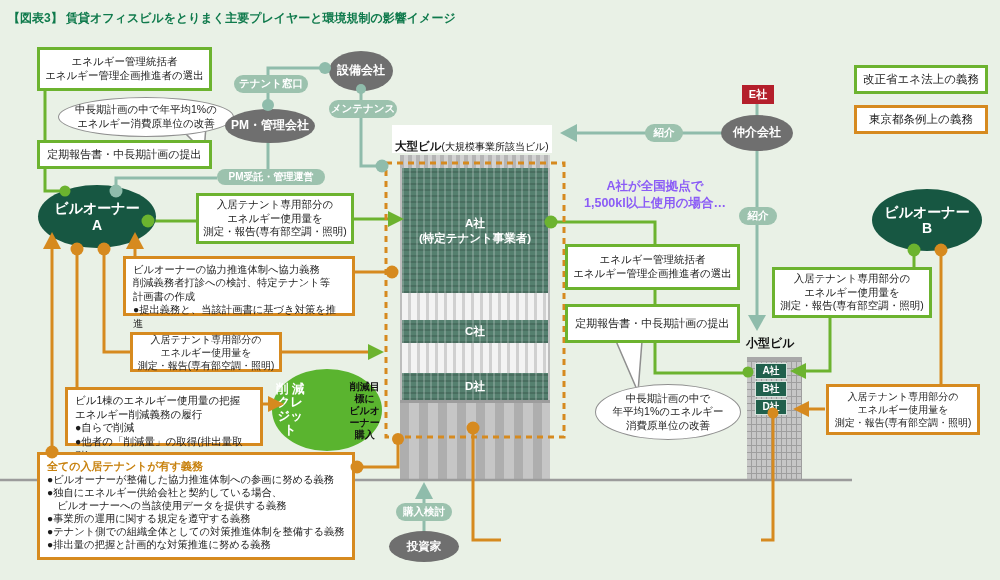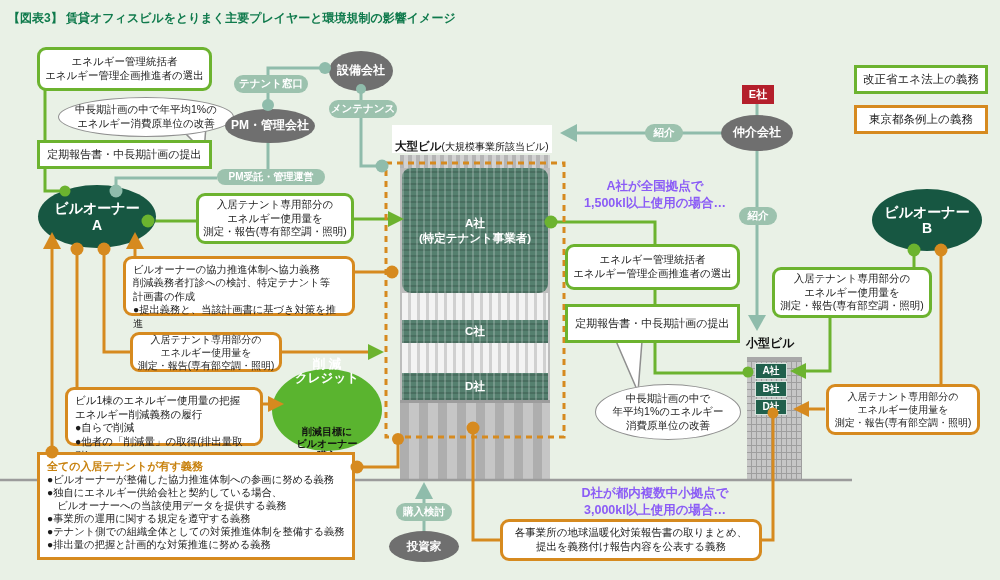--- a/index.html
+++ b/index.html
@@ -3,21 +3,21 @@
 <meta charset="utf-8">
 <style>
   :root{
     --bg:#e9f1e6; --grn:#6cb32f; --org:#d68a1f; --teal:#8fbcab;
     --dgrn:#175742; --gray:#6f6f6f; --red:#b41f2b; --ink:#1c1c1c;
   }
   html,body{margin:0;padding:0;}
   body{font-family:"Liberation Sans","DejaVu Sans",sans-serif;background:#fff;}
   #stage{position:relative;width:1000px;height:580px;background:var(--bg);overflow:hidden;}
   .abs{position:absolute;box-sizing:border-box;}
-  .ml{white-space:pre-line;border-radius:9px;}
+  .ml{white-space:pre-line;}
   .ctr{display:flex;align-items:center;justify-content:center;text-align:center;}
   .gbox{background:#fff;border:3px solid var(--grn);color:var(--ink);font-size:10.5px;line-height:1.3;z-index:2;}
   .obox{background:#fff;border:3px solid var(--org);color:var(--ink);font-size:10.5px;line-height:1.3;z-index:2;}
   .obox.lft{display:block;text-align:left;padding:4px 7px;}
   .ell{border-radius:50%;color:#fff;font-weight:bold;z-index:2;line-height:1.15;}
   .ell.dg{background:var(--dgrn);}
   .ell.gy{background:var(--gray);}
   .pill{border-radius:10px;background:#9cc2ae;color:#fff;font-size:10.5px;font-weight:bold;z-index:2;}
   .bub{background:#fff;border:1.5px solid #8f8f8f;border-radius:50%;color:var(--ink);font-size:10.5px;line-height:1.3;z-index:2;}
   .title{font-size:12px;font-weight:bold;color:#0f7a4c;z-index:2;}
@@ -167,21 +167,21 @@
 削減義務者打診への検討、特定テナント等
 計画書の作成
 ●提出義務と、当該計画書に基づき対策を推進</div>
   <div class="abs obox ctr ml" style="left:130px;top:332px;width:152px;height:40px;font-size:10px;">入居テナント専用部分の
 エネルギー使用量を
 測定・報告(専有部空調・照明)</div>
   <div class="abs obox lft ml" style="left:65px;top:387px;width:198px;height:59px;">ビル1棟のエネルギー使用量の把握
 エネルギー削減義務の履行
 ●自らで削減
 ●他者の「削減量」の取得(排出量取引)</div>
-  <div class="abs ell ctr" style="left:272px;top:369px;width:110px;height:82px;background:#5ab42f;flex-direction:column;z-index:2;gap:39px;">
+  <div class="abs ell ctr" style="left:272px;top:369px;width:110px;height:82px;background:#5ab42f;flex-direction:row;z-index:2;gap:39px;">
     <div class="ml" style="color:#fff;font-weight:bold;font-size:12.5px;line-height:1.1;">削 減
 クレジット</div>
     <div class="ml" style="color:#111;font-weight:bold;font-size:10px;line-height:1.2;margin-top:2px;">削減目標に
 ビルオーナー
 購入</div>
   </div>
   <div class="abs obox lft" style="left:37px;top:452px;width:318px;height:108px;">
     <div class="obox-title">全ての入居テナントが有す義務</div>
     <div class="obox-body ml">●ビルオーナーが整備した協力推進体制への参画に努める義務
 ●独自にエネルギー供給会社と契約している場合、
@@ -214,20 +214,16 @@
   <div class="abs obox ctr" style="left:854px;top:105px;width:134px;height:29px;font-size:11.5px;">東京都条例上の義務</div>
   <div class="abs ell dg ctr ml" style="left:872px;top:189px;width:110px;height:62px;font-size:14px;">ビルオーナー
 B</div>
   <div class="abs gbox ctr ml" style="left:772px;top:267px;width:160px;height:51px;">入居テナント専用部分の
 エネルギー使用量を
 測定・報告(専有部空調・照明)</div>
   <div class="abs obox ctr ml" style="left:826px;top:384px;width:154px;height:51px;font-size:10px;">入居テナント専用部分の
 エネルギー使用量を
 測定・報告(専有部空調・照明)</div>
 
-  <div class="abs note ctr ml" style="left:548px;top:486px;width:214px;height:32px;">D社が都内複数中小拠点で
-3,000kl以上使用の場合…</div>
-  <div class="abs obox ctr ml" style="left:500px;top:519px;width:262px;height:42px;">各事業所の地球温暖化対策報告書の取りまとめ、
-提出を義務付け報告内容を公表する義務</div>
   <div class="abs pill ctr" style="left:396px;top:503px;width:56px;height:18px;">購入検討</div>
   <div class="abs ell gy ctr" style="left:389px;top:531px;width:70px;height:31px;font-size:11.5px;">投資家</div>
 
 </div>
 
 </body></html>

